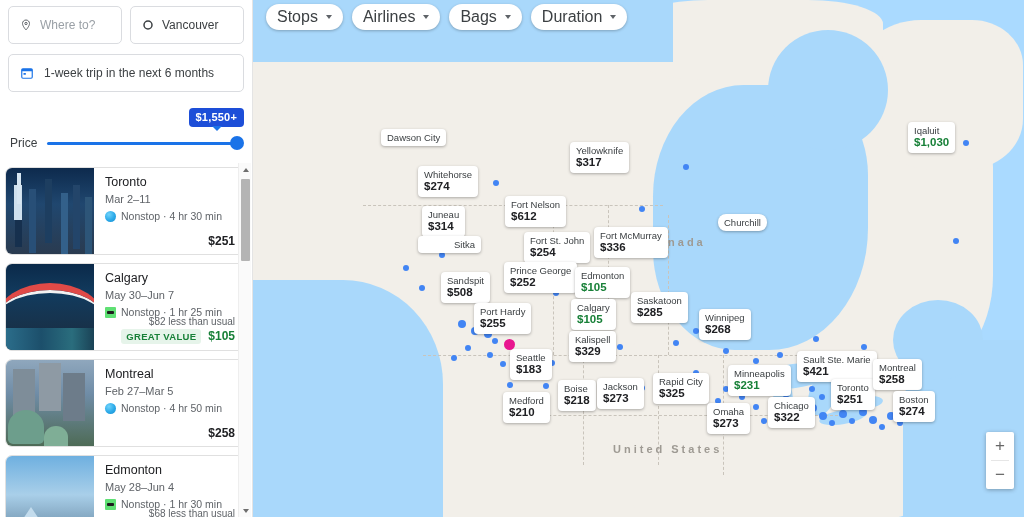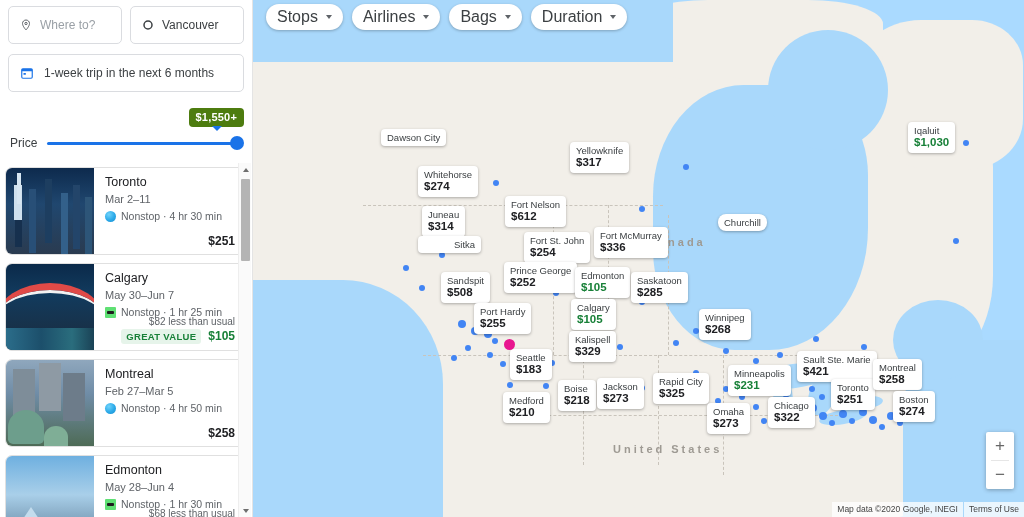--- a/index.html
+++ b/index.html
@@ -60,21 +60,21 @@
     height: 38px; border: 1px solid #dadce0; border-radius: 5px;
     display: flex; align-items: center; gap: 10px;
     padding: 0 11px; cursor: pointer; background: #fff;
   }
   .date-text { font-size: 12px; color: #3c4043; }
 
   
   .slider-wrap { position: relative; padding: 0 10px; margin-top: 16px; height: 48px; }
   .bubble {
     position: absolute; right: 8px; top: 0;
-    background: #4d7c0f; color: #fff;
+    background: #1d4ed8; color: #fff;
     font-size: 11px; font-weight: bold;
     padding: 3px 7px 4px 7px; border-radius: 4px;
     letter-spacing: .2px;
   }
   .bubble:after {
     content: ""; position: absolute;
     left: 50%; margin-left: -4px; bottom: -4px;
     border-left: 5px solid transparent;
     border-right: 5px solid transparent;
     border-top: 5px solid #1a73e8;
@@ -574,21 +574,21 @@
           <div class="pin-price">$252</div>
         </div>
         <div class="pin" style="left: 188px; top: 272px;">
           <div class="pin-city">Sandspit</div>
           <div class="pin-price">$508</div>
         </div>
         <div class="pin" style="left: 322px; top: 267px;">
           <div class="pin-city">Edmonton</div>
           <div class="pin-price green">$105</div>
         </div>
-        <div class="pin" style="left: 378px; top: 272px;">
+        <div class="pin" style="left: 378px; top: 292px;">
           <div class="pin-city">Saskatoon</div>
           <div class="pin-price">$285</div>
         </div>
         <div class="pin" style="left: 318px; top: 299px;">
           <div class="pin-city">Calgary</div>
           <div class="pin-price green">$105</div>
         </div>
         <div class="pin" style="left: 221px; top: 303px;">
           <div class="pin-city">Port Hardy</div>
           <div class="pin-price">$255</div>
@@ -676,18 +676,14 @@
         <span class="caret"></span>
       </div>
     </div>
 
     <div class="zoomctl">
       <div class="zoombtn">+</div>
       <div class="zoomdiv"></div>
       <div class="zoombtn">−</div>
     </div>
 
-    <div class="attrib">
-      <span>Map data ©2020 Google, INEGI</span>
-      <span>Terms of Use</span>
-    </div>
   </div>
 </div>
 
 </body></html>

